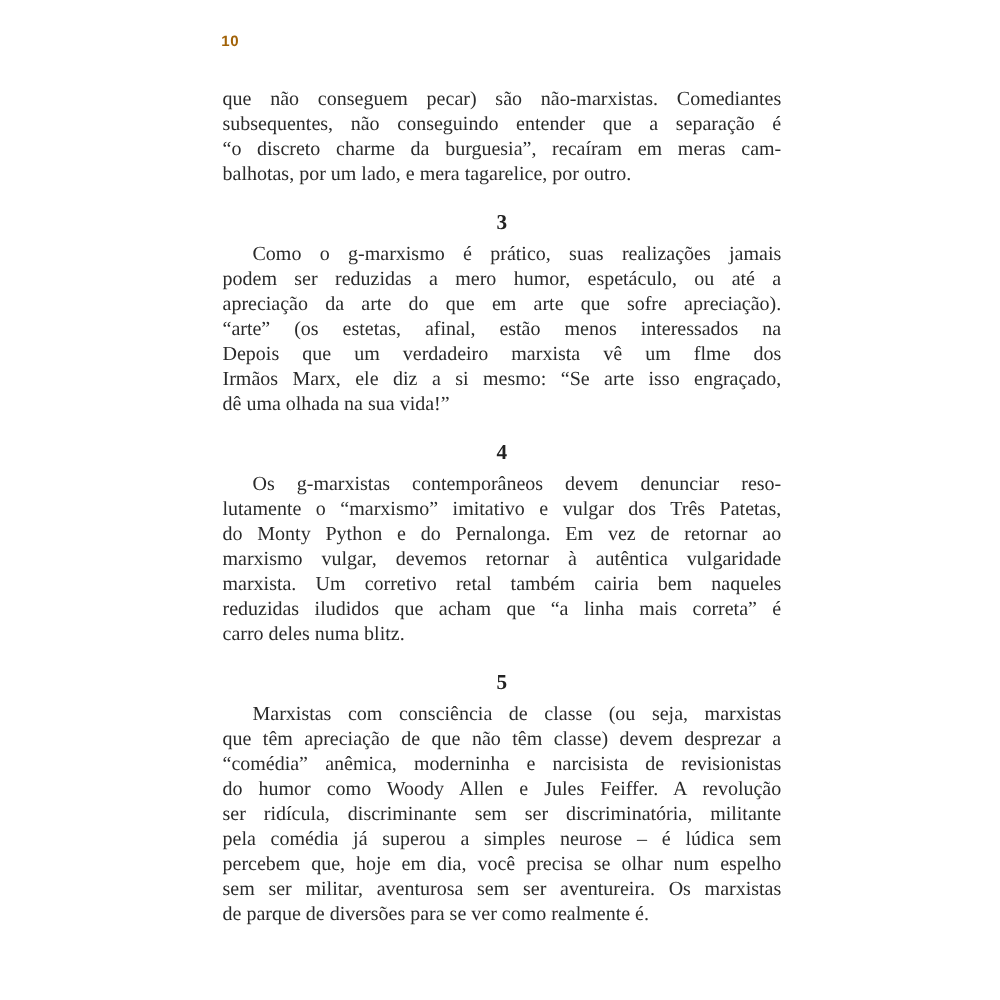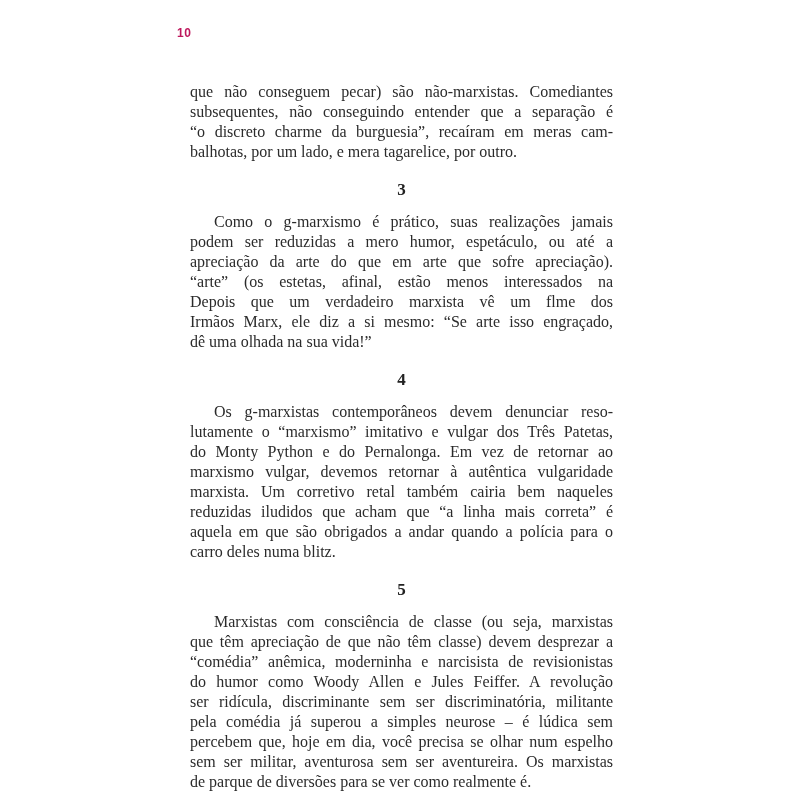--- a/index.html
+++ b/index.html
@@ -20,42 +20,42 @@
     background: #ffffff;
   }
   .page-number {
     position: absolute;
     left: 177px;
     top: 26px;
     font-family: "Liberation Sans", sans-serif;
     font-weight: bold;
     font-size: 12px;
     letter-spacing: 0.5px;
-    color: #be185d;
+    color: #a16207;
   }
   .text-column {
     position: absolute;
     left: 178px;
     top: 70px;
     width: 447px;
     color: #2b2b2b;
     font-size: 16px;
     line-height: 20px;
   }
   .section-heading {
     text-align: center;
     font-weight: bold;
     font-size: 17px;
     line-height: 20px;
     margin-top: 18px;
     margin-bottom: 6px;
     color: #222222;
   }
   .paragraph {
-    margin: 12px;
+    margin: 0;
   }
   .line {
     text-align: justify;
     text-align-last: justify;
     height: 20px;
     overflow: visible;
   }
   .line.last {
     text-align-last: left;
   }
@@ -86,21 +86,20 @@
         <div class="line last">dê uma olhada na sua vida!”</div>
       </div>
       <div class="section-heading">4</div>
       <div class="paragraph">
         <div class="line indent">Os g-marxistas contemporâneos devem denunciar reso-</div>
         <div class="line">lutamente o “marxismo” imitativo e vulgar dos Três Patetas,</div>
         <div class="line">do Monty Python e do Pernalonga. Em vez de retornar ao</div>
         <div class="line">marxismo vulgar, devemos retornar à autêntica vulgaridade</div>
         <div class="line">marxista. Um corretivo retal também cairia bem naqueles</div>
         <div class="line">reduzidas iludidos que acham que “a linha mais correta” é</div>
-        <div class="line">aquela em que são obrigados a andar quando a polícia para o</div>
         <div class="line last">carro deles numa blitz.</div>
       </div>
       <div class="section-heading">5</div>
       <div class="paragraph">
         <div class="line indent">Marxistas com consciência de classe (ou seja, marxistas</div>
         <div class="line">que têm apreciação de que não têm classe) devem desprezar a</div>
         <div class="line">“comédia” anêmica, moderninha e narcisista de revisionistas</div>
         <div class="line">do humor como Woody Allen e Jules Feiffer. A revolução</div>
         <div class="line">ser ridícula, discriminante sem ser discriminatória, militante</div>
         <div class="line">pela comédia já superou a simples neurose – é lúdica sem</div>

